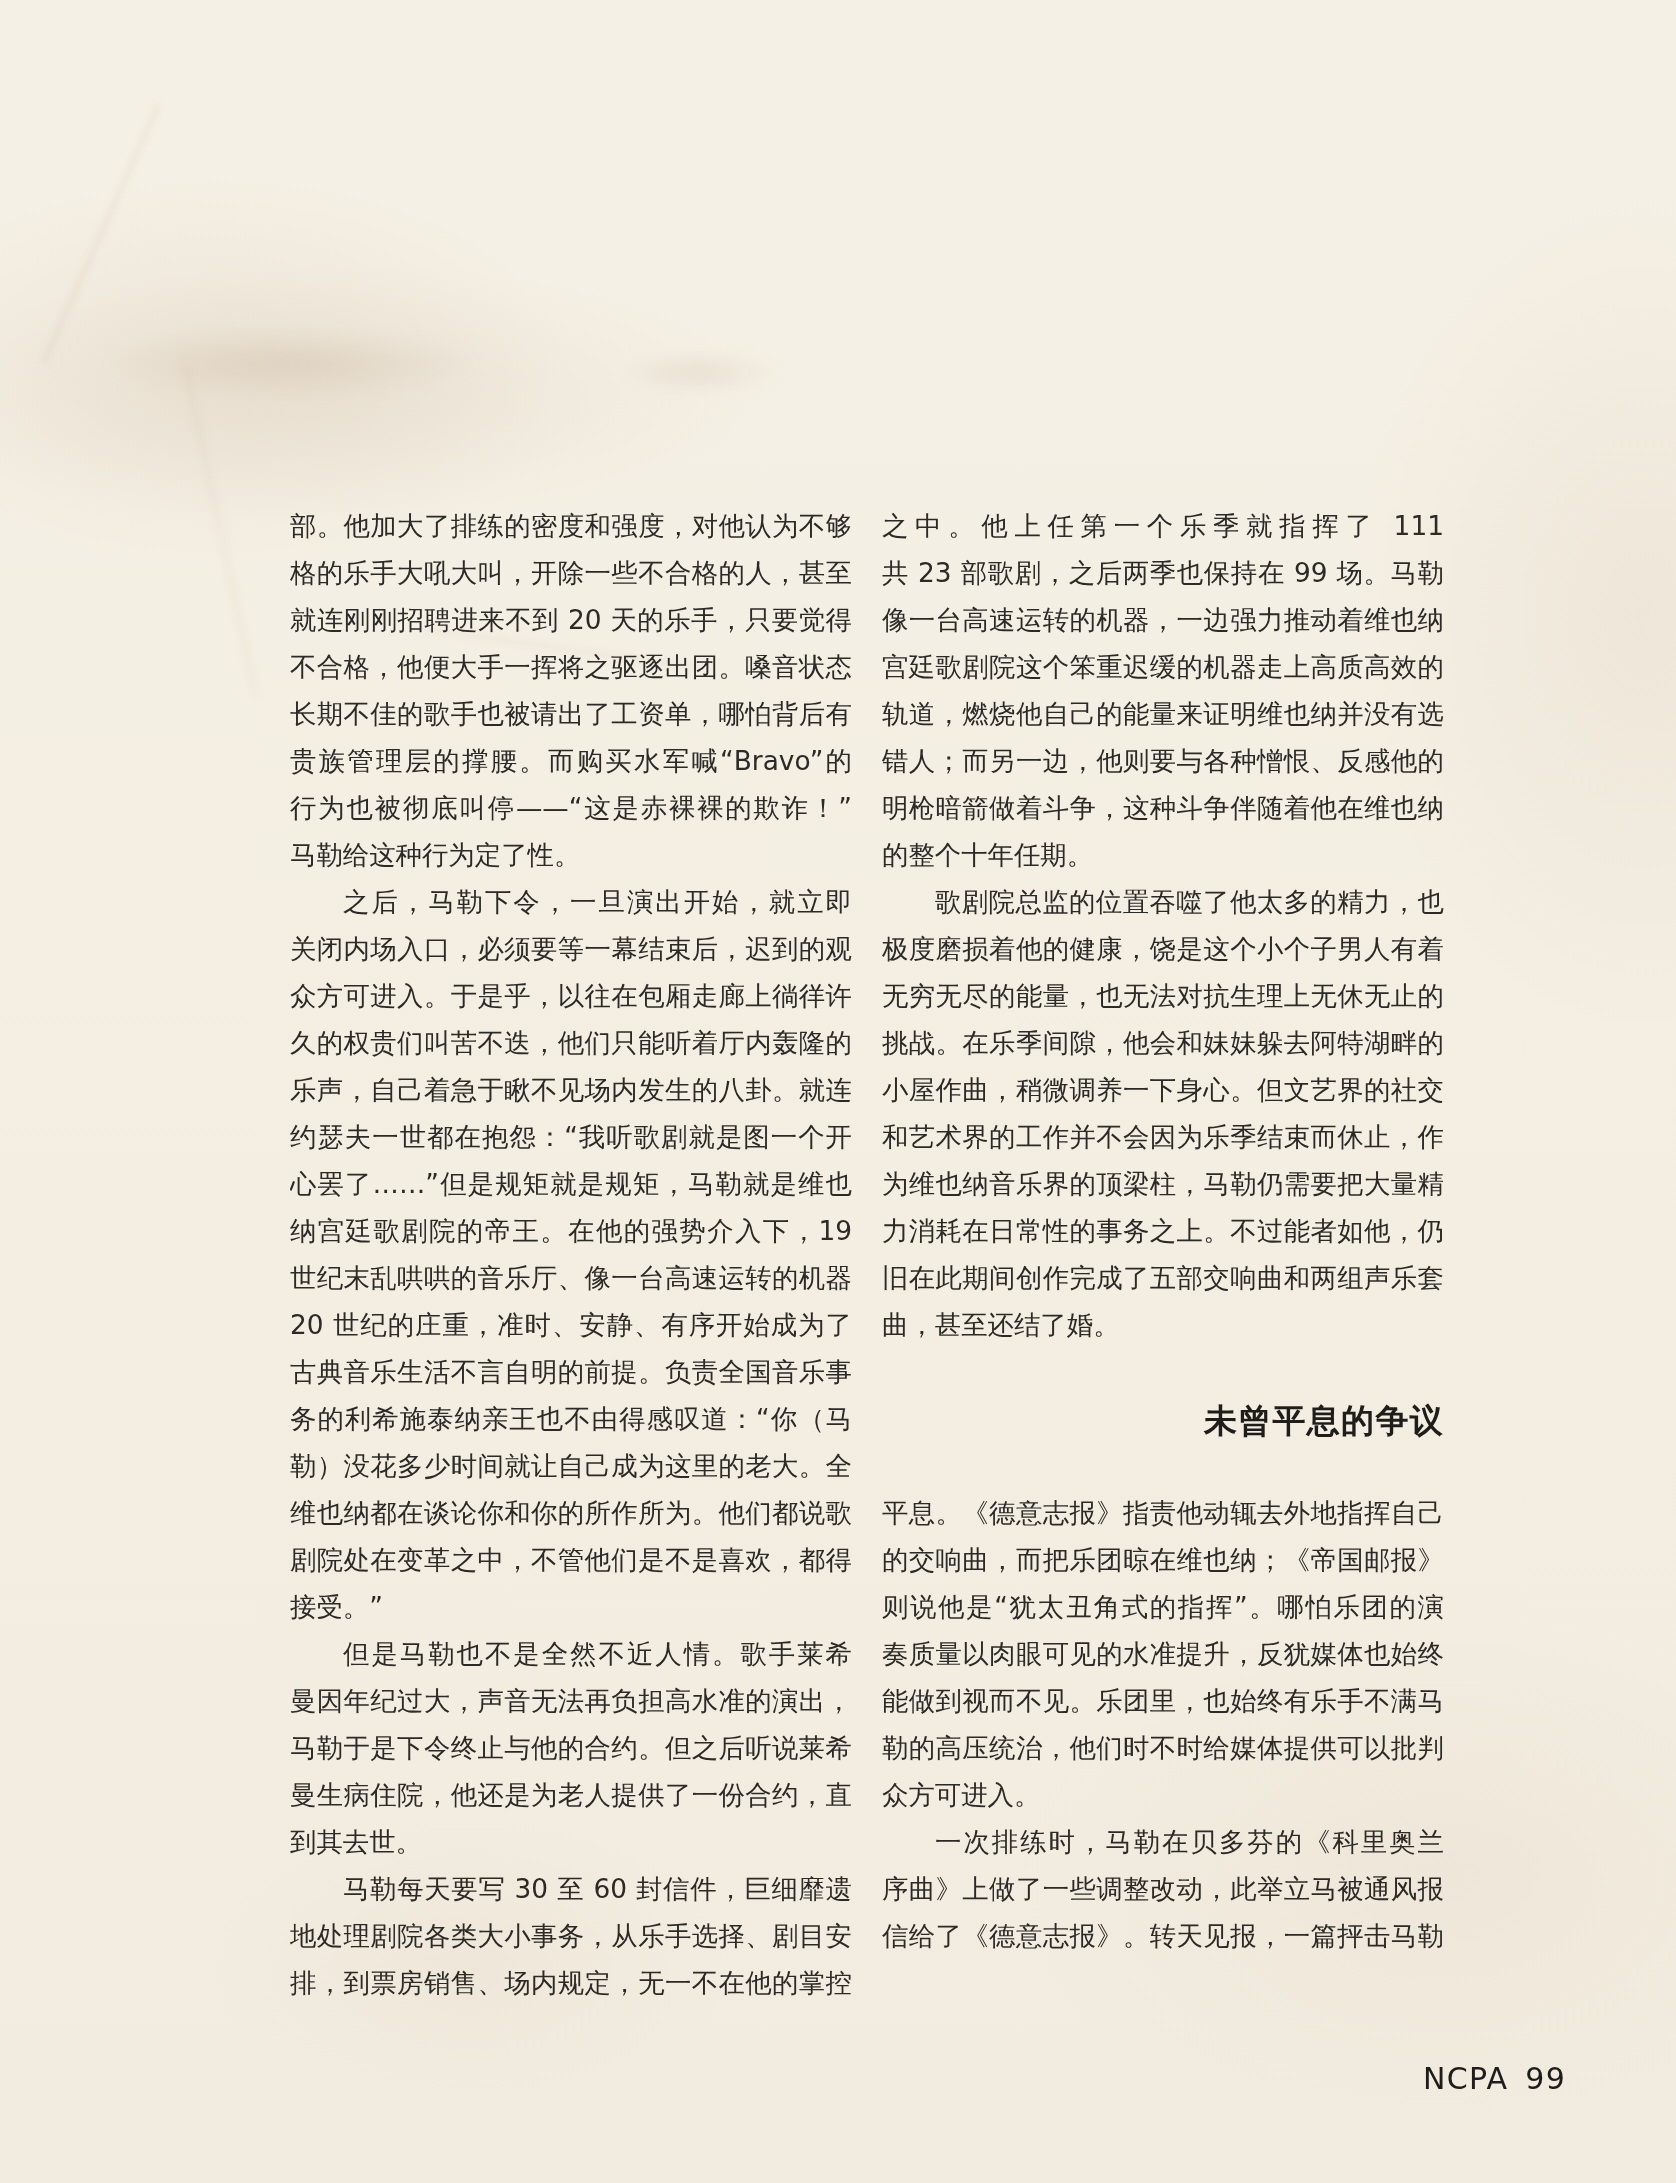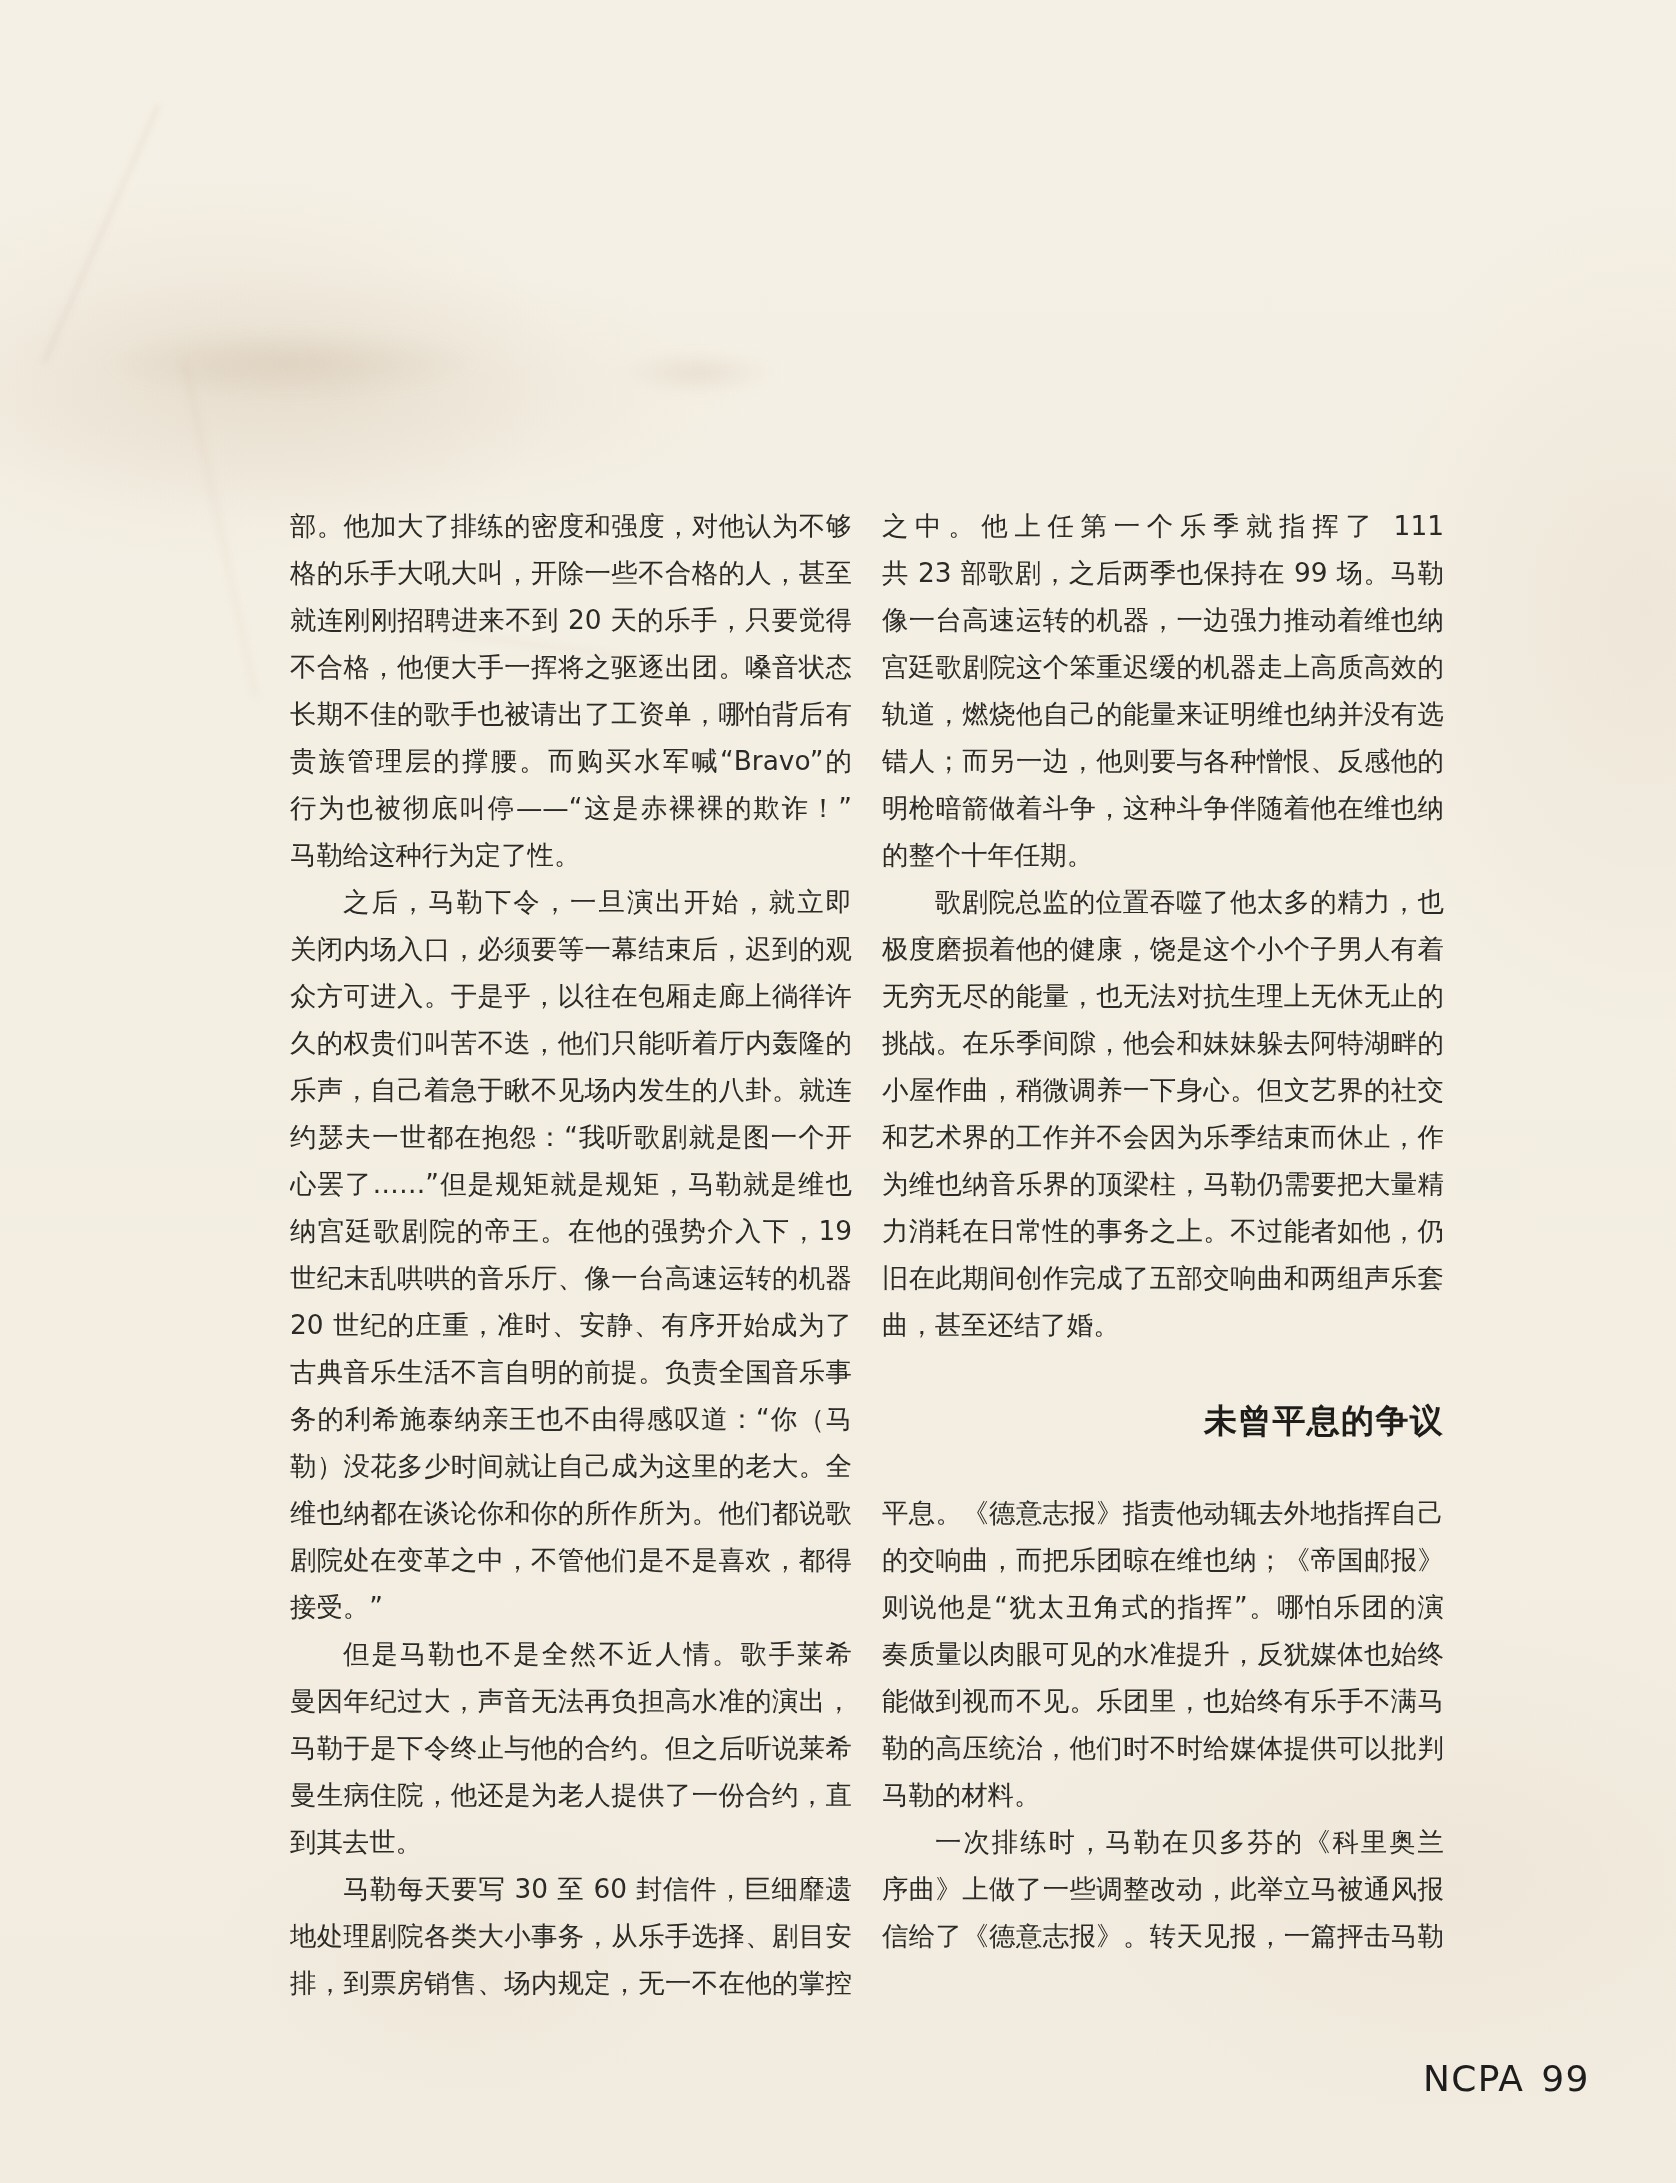--- a/index.html
+++ b/index.html
@@ -78,21 +78,21 @@
     font-size: 33px;
     line-height: 47px;
     font-weight: 700;
     color: #1e1d19;
     letter-spacing: 1.3px;
     text-align: right;
   }
   .footer {
     position: absolute;
     left: 1423px; top: 2062px;
-    font-size: 36px;
+    font-size: 30px;
     line-height: 33px;
     color: #1d1d1d;
     letter-spacing: 1.3px;
     white-space: nowrap;
   }
   .footer .page-num { margin-left: 17px; }
 </style>
 </head>
 <body>
 
@@ -156,21 +156,21 @@
       <div class="line">力消耗在日常性的事务之上。不过能者如他，仍</div>
       <div class="line">旧在此期间创作完成了五部交响曲和两组声乐套</div>
       <div class="line para-end">曲，甚至还结了婚。</div>
       <div class="heading">未曾平息的争议</div>
       <div class="line">平息。《德意志报》指责他动辄去外地指挥自己</div>
       <div class="line">的交响曲，而把乐团晾在维也纳；《帝国邮报》</div>
       <div class="line">则说他是“犹太丑角式的指挥”。哪怕乐团的演</div>
       <div class="line">奏质量以肉眼可见的水准提升，反犹媒体也始终</div>
       <div class="line">能做到视而不见。乐团里，也始终有乐手不满马</div>
       <div class="line">勒的高压统治，他们时不时给媒体提供可以批判</div>
-      <div class="line para-end">马勒的材料。</div>
+      <div class="line para-end">众方可进入。</div>
       <div class="line indent">一次排练时，马勒在贝多芬的《科里奥兰</div>
       <div class="line">序曲》上做了一些调整改动，此举立马被通风报</div>
       <div class="line">信给了《德意志报》。转天见报，一篇抨击马勒</div>
     </div>
 
   <div class="footer"><span>NCPA</span><span class="page-num">99</span></div>
 </div>
 
 
 </body></html>

